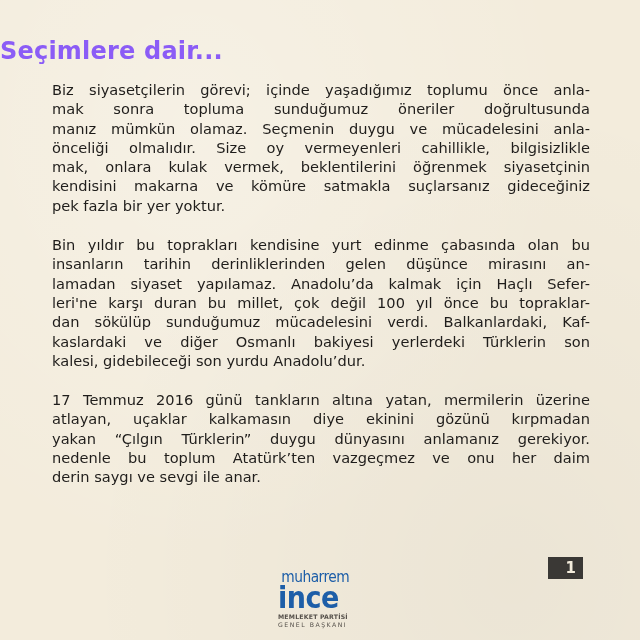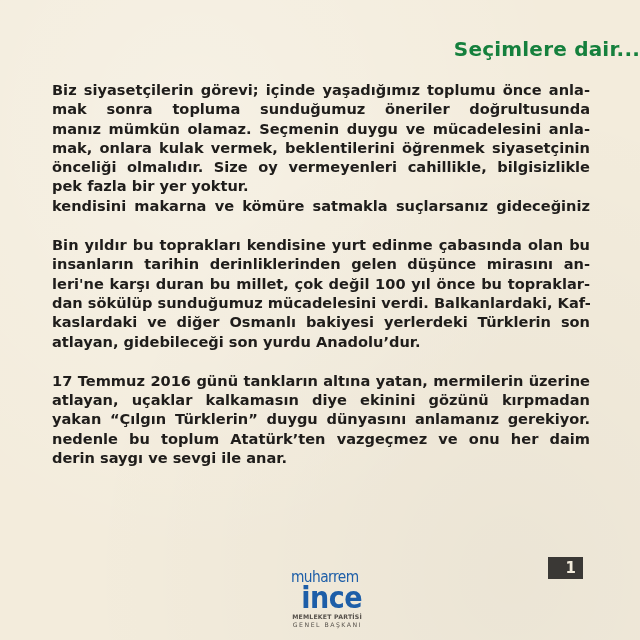--- a/index.html
+++ b/index.html
@@ -15,37 +15,37 @@
     position: relative;
     overflow: hidden;
     font-family: "DejaVu Sans", sans-serif;
     color: #1e1c1a;
   }
   .title {
     position: absolute;
     top: 37px;
     left: 0;
     width: 640px;
-    text-align: right;
+    text-align: left;
     font-family: "DejaVu Sans", sans-serif;
     font-weight: bold;
-    font-size: 20px;
+    font-size: 24px;
     letter-spacing: 0.2px;
-    color: #15803d;
+    color: #8b5cf6;
   }
   .body-text {
     position: absolute;
     left: 52px;
     top: 80px;
     width: 538px;
   }
   .para {
     margin: 0 0 20px 0;
     font-family: "DejaVu Sans", sans-serif;
-    font-weight: bold;
+    font-weight: normal;
     font-size: 14.6px;
     line-height: 19.3px;
     text-align: justify;
     color: #1f1d1b;
   }
   .line {
     display: block;
     white-space: nowrap;
     text-align: justify;
     text-align-last: justify;
@@ -71,21 +71,21 @@
   }
   .page-num span {
     display: inline-block;
     margin-right: 7px;
   }
   .logo {
     position: absolute;
     left: 278px;
     top: 570px;
     width: 84px;
-    text-align: right;
+    text-align: left;
   }
   .logo-top {
     font-family: "DejaVu Sans", sans-serif;
     font-size: 15px;
     line-height: 15px;
     color: #1d5ea8;
     letter-spacing: -0.6px;
     transform: scaleX(0.92);
     display: block;
   }
@@ -122,32 +122,33 @@
 </head>
 <body>
 
 <div class="title">Seçimlere dair...</div>
 
 <div class="body-text">
   <p class="para">
     <span class="line">Biz siyasetçilerin görevi; içinde yaşadığımız toplumu önce anla-</span>
     <span class="line">mak sonra topluma sunduğumuz öneriler doğrultusunda</span>
     <span class="line">manız mümkün olamaz. Seçmenin duygu ve mücadelesini anla-</span>
+    <span class="line">önceliği olmalıdır. Size oy vermeyenleri cahillikle, bilgisizlikle</span>
     <span class="line">mak, onlara kulak vermek, beklentilerini öğrenmek siyasetçinin</span>
-    <span class="line">önceliği olmalıdır. Size oy vermeyenleri cahillikle, bilgisizlikle</span>
+    <span class="line">kendisini makarna ve kömüre satmakla suçlarsanız gideceğiniz</span>
     <span class="line last">pek fazla bir yer yoktur.</span>
-    <span class="line">kendisini makarna ve kömüre satmakla suçlarsanız gideceğiniz</span>
   </p>
   <p class="para">
     <span class="line">Bin yıldır bu toprakları kendisine yurt edinme çabasında olan bu</span>
     <span class="line">insanların tarihin derinliklerinden gelen düşünce mirasını an-</span>
+    <span class="line">lamadan siyaset yapılamaz. Anadolu’da kalmak için Haçlı Sefer-</span>
     <span class="line">leri'ne karşı duran bu millet, çok değil 100 yıl önce bu topraklar-</span>
     <span class="line">dan sökülüp sunduğumuz mücadelesini verdi. Balkanlardaki, Kaf-</span>
     <span class="line">kaslardaki ve diğer Osmanlı bakiyesi yerlerdeki Türklerin son</span>
-    <span class="line last">atlayan, gidebileceği son yurdu Anadolu’dur.</span>
+    <span class="line last">kalesi, gidebileceği son yurdu Anadolu’dur.</span>
   </p>
   <p class="para">
     <span class="line">17 Temmuz 2016 günü tankların altına yatan, mermilerin üzerine</span>
     <span class="line">atlayan, uçaklar kalkamasın diye ekinini gözünü kırpmadan</span>
     <span class="line">yakan “Çılgın Türklerin” duygu dünyasını anlamanız gerekiyor.</span>
     <span class="line">nedenle bu toplum Atatürk’ten vazgeçmez ve onu her daim</span>
     <span class="line last">derin saygı ve sevgi ile anar.</span>
   </p>
 </div>
 

